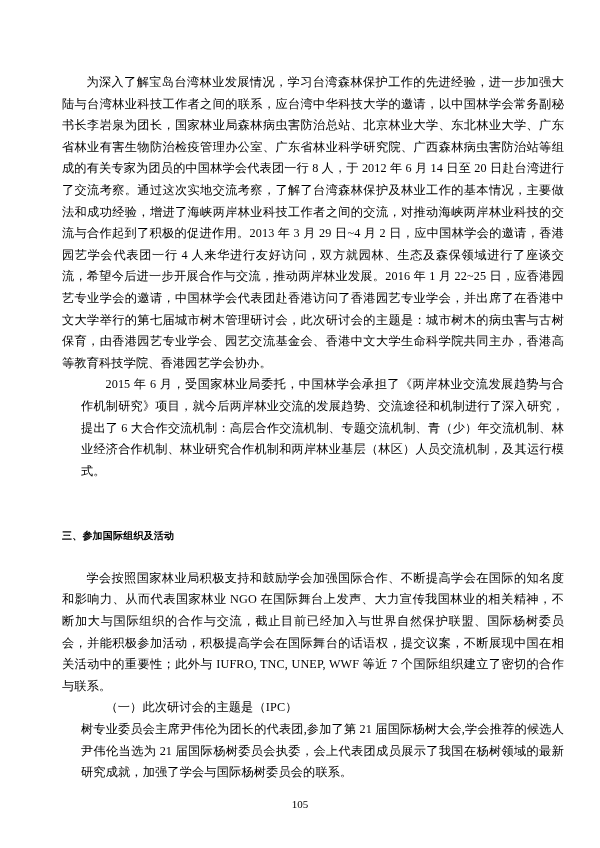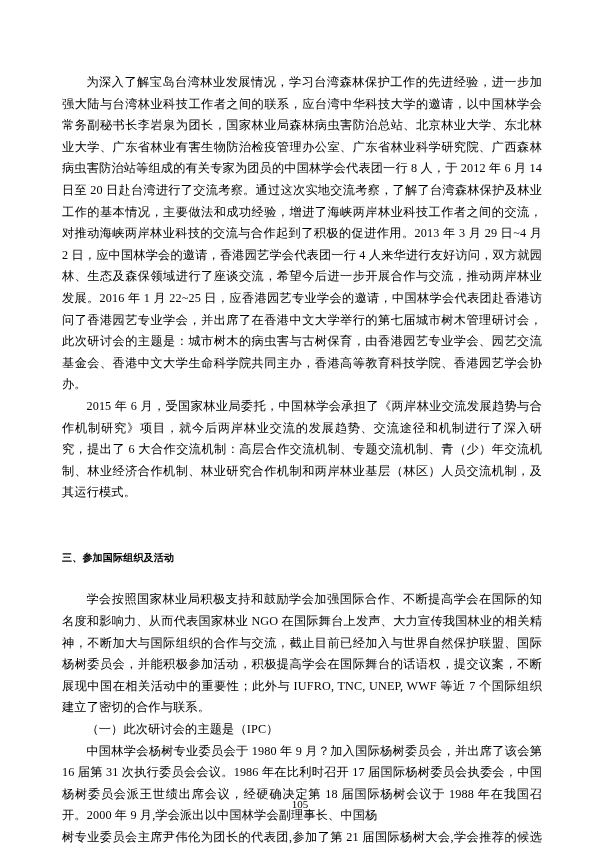--- a/index.html
+++ b/index.html
@@ -12,35 +12,36 @@
     background: #ffffff;
     font-family: "Liberation Serif", serif;
     color: #000000;
     overflow: hidden;
   }
   .page {
     position: relative;
     width: 600px;
     height: 848px;
     box-sizing: border-box;
-    padding: 72px 58px 0 62px;
+    padding: 72px 36px 0 62px;
   }
   .body-text {
     font-size: 12.2px;
     line-height: 21.6px;
     text-align: justify;
     text-justify: inter-ideograph;
     letter-spacing: 0.15px;
   }
   p.para {
     margin: 0;
     text-indent: 2em;
   }
   p.para + p.para {
     margin-top: 0px;
+    margin-left: 19px;
   }
   .section-heading {
     margin: 0;
     font-size: 10px;
     font-weight: bold;
     line-height: 21.6px;
     letter-spacing: 0.2px;
   }
   .gap-lg {
     height: 43px;
@@ -72,20 +73,19 @@
     <div class="gap-lg"></div>
 
     <h2 class="section-heading">三、参加国际组织及活动</h2>
 
     <div class="gap-md"></div>
 
     <p class="para">学会按照国家林业局积极支持和鼓励学会加强国际合作、不断提高学会在国际的知名度和影响力、从而代表国家林业 NGO 在国际舞台上发声、大力宣传我国林业的相关精神，不断加大与国际组织的合作与交流，截止目前已经加入与世界自然保护联盟、国际杨树委员会，并能积极参加活动，积极提高学会在国际舞台的话语权，提交议案，不断展现中国在相关活动中的重要性；此外与 IUFRO, TNC, UNEP, WWF 等近 7 个国际组织建立了密切的合作与联系。</p>
 
     <p class="para">（一）此次研讨会的主题是（IPC）</p>
 
-    <p class="para">中国林学会杨树专业委员会于 1980 年 9 月？加入国际杨树委员会，并出席了该会第 16 届第 31 次执行委员会会议。1986 年在比利时召开 17 届国际杨树委员会执委会，中国杨树委员会派王世绩出席会议，经硬确决定第 18 届国际杨树会议于 1988 年在我国召开。2000 年 9 月,学会派出以中国林学会副理事长、中国杨</p>
     <p class="para" style="text-indent:0">树专业委员会主席尹伟伦为团长的代表团,参加了第 21 届国际杨树大会,学会推荐的候选人尹伟伦当选为 21 届国际杨树委员会执委，会上代表团成员展示了我国在杨树领域的最新研究成就，加强了学会与国际杨树委员会的联系。</p>
 
   </div>
 
   <div class="page-number">105</div>
 
 </div>
 
 </body></html>

